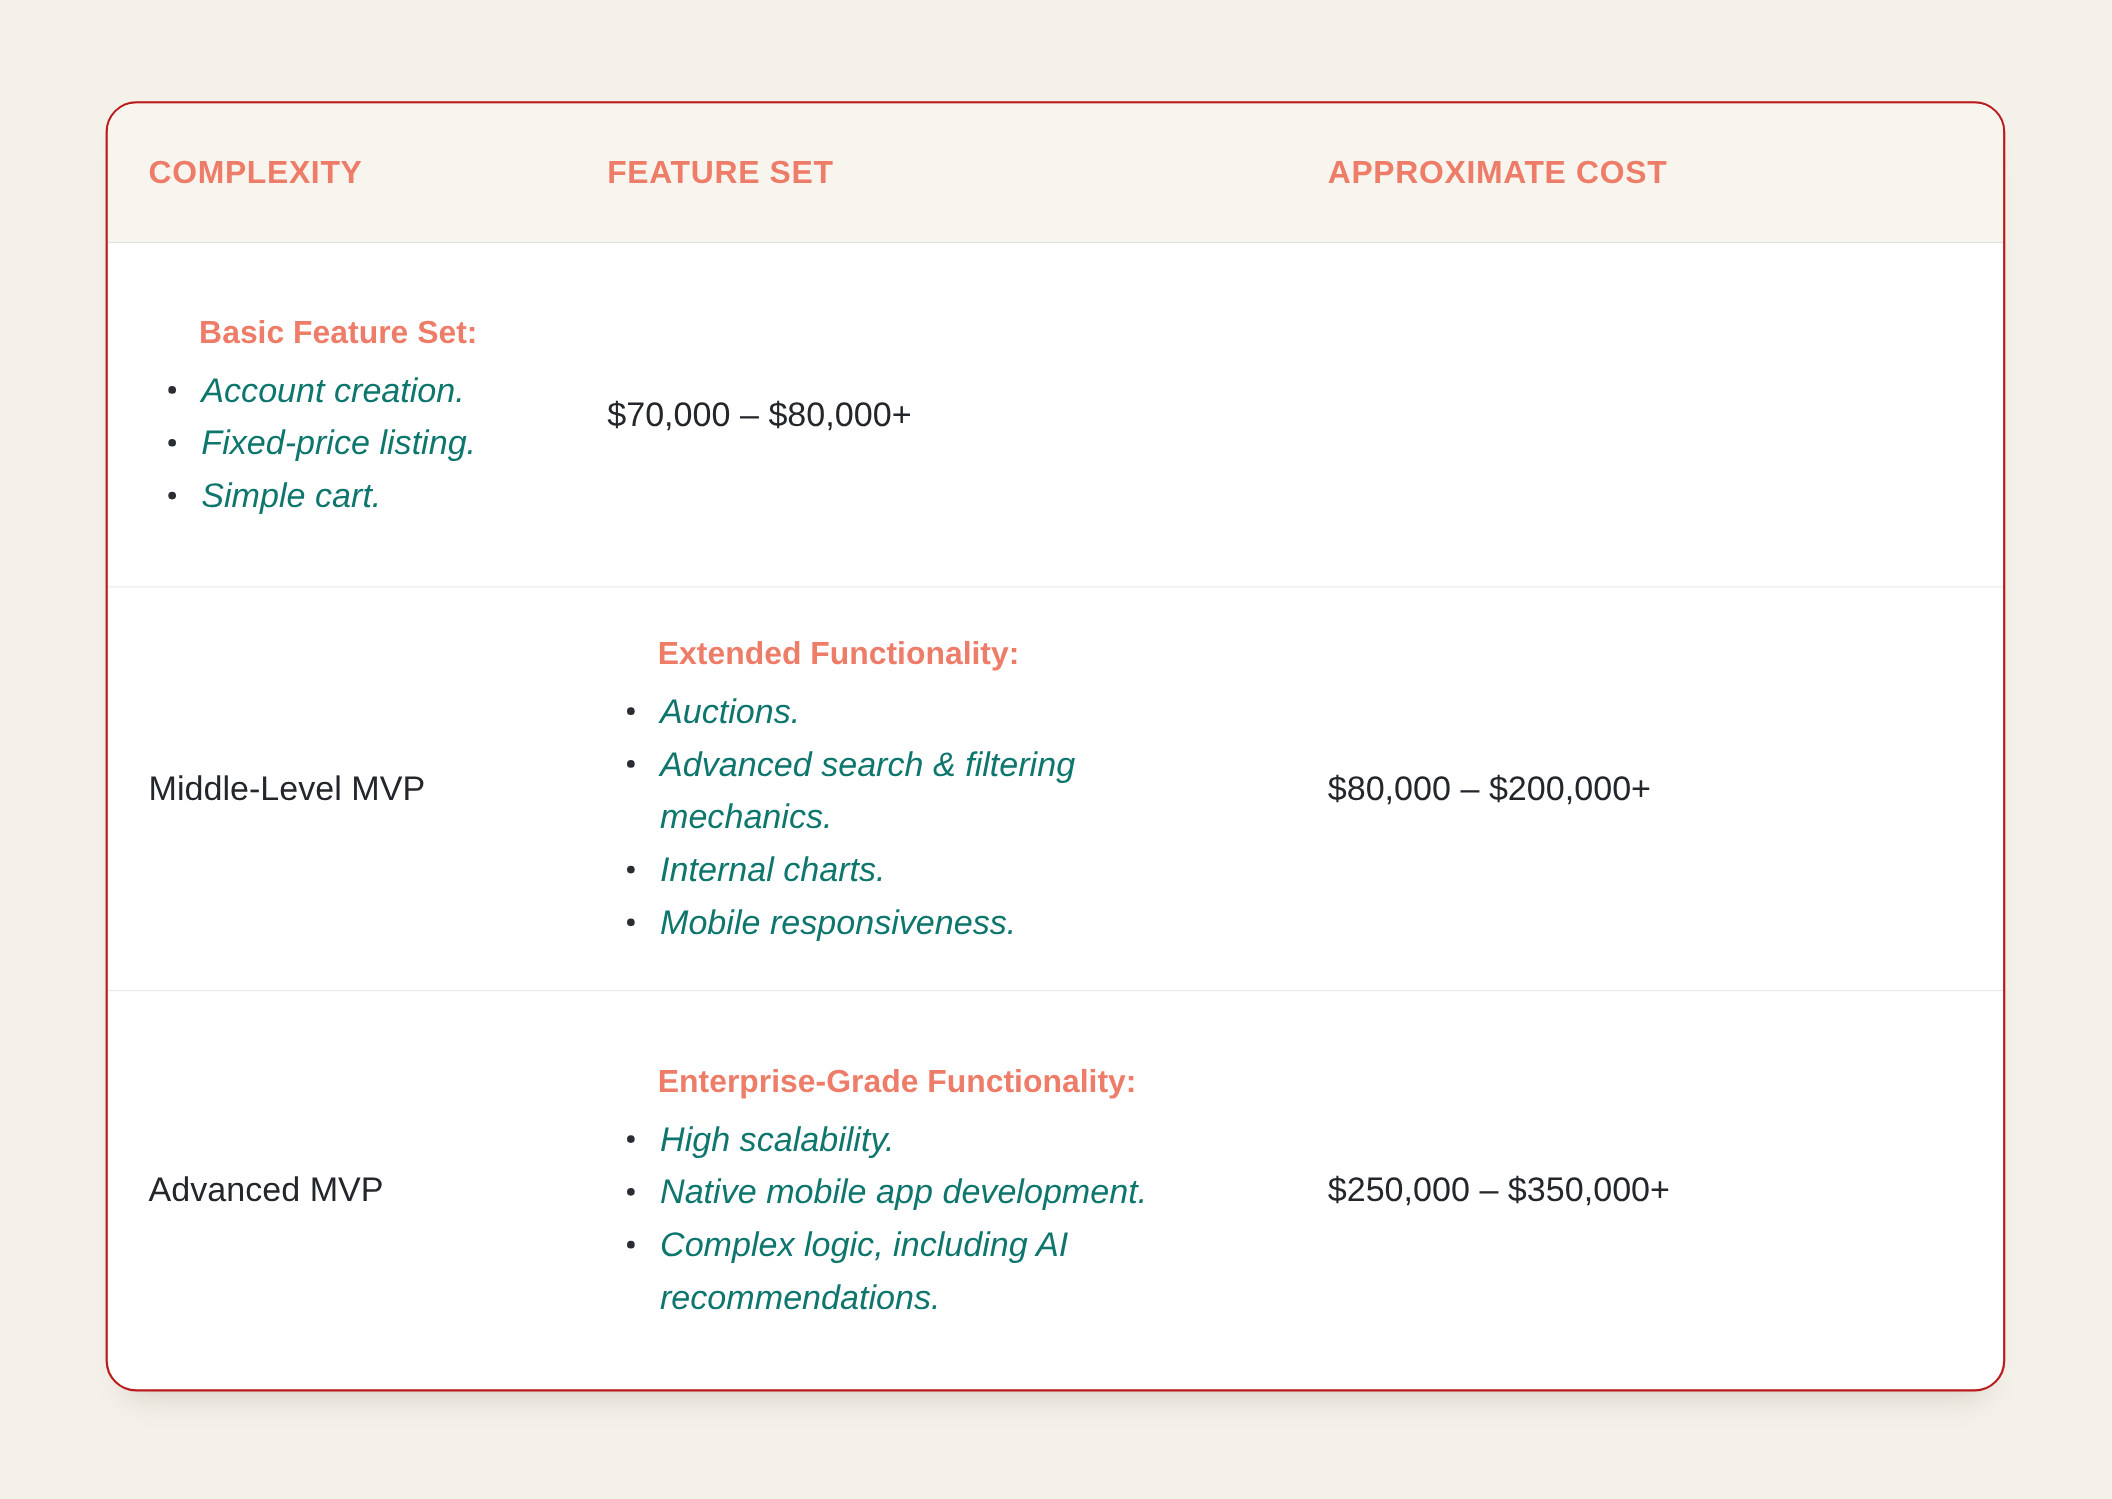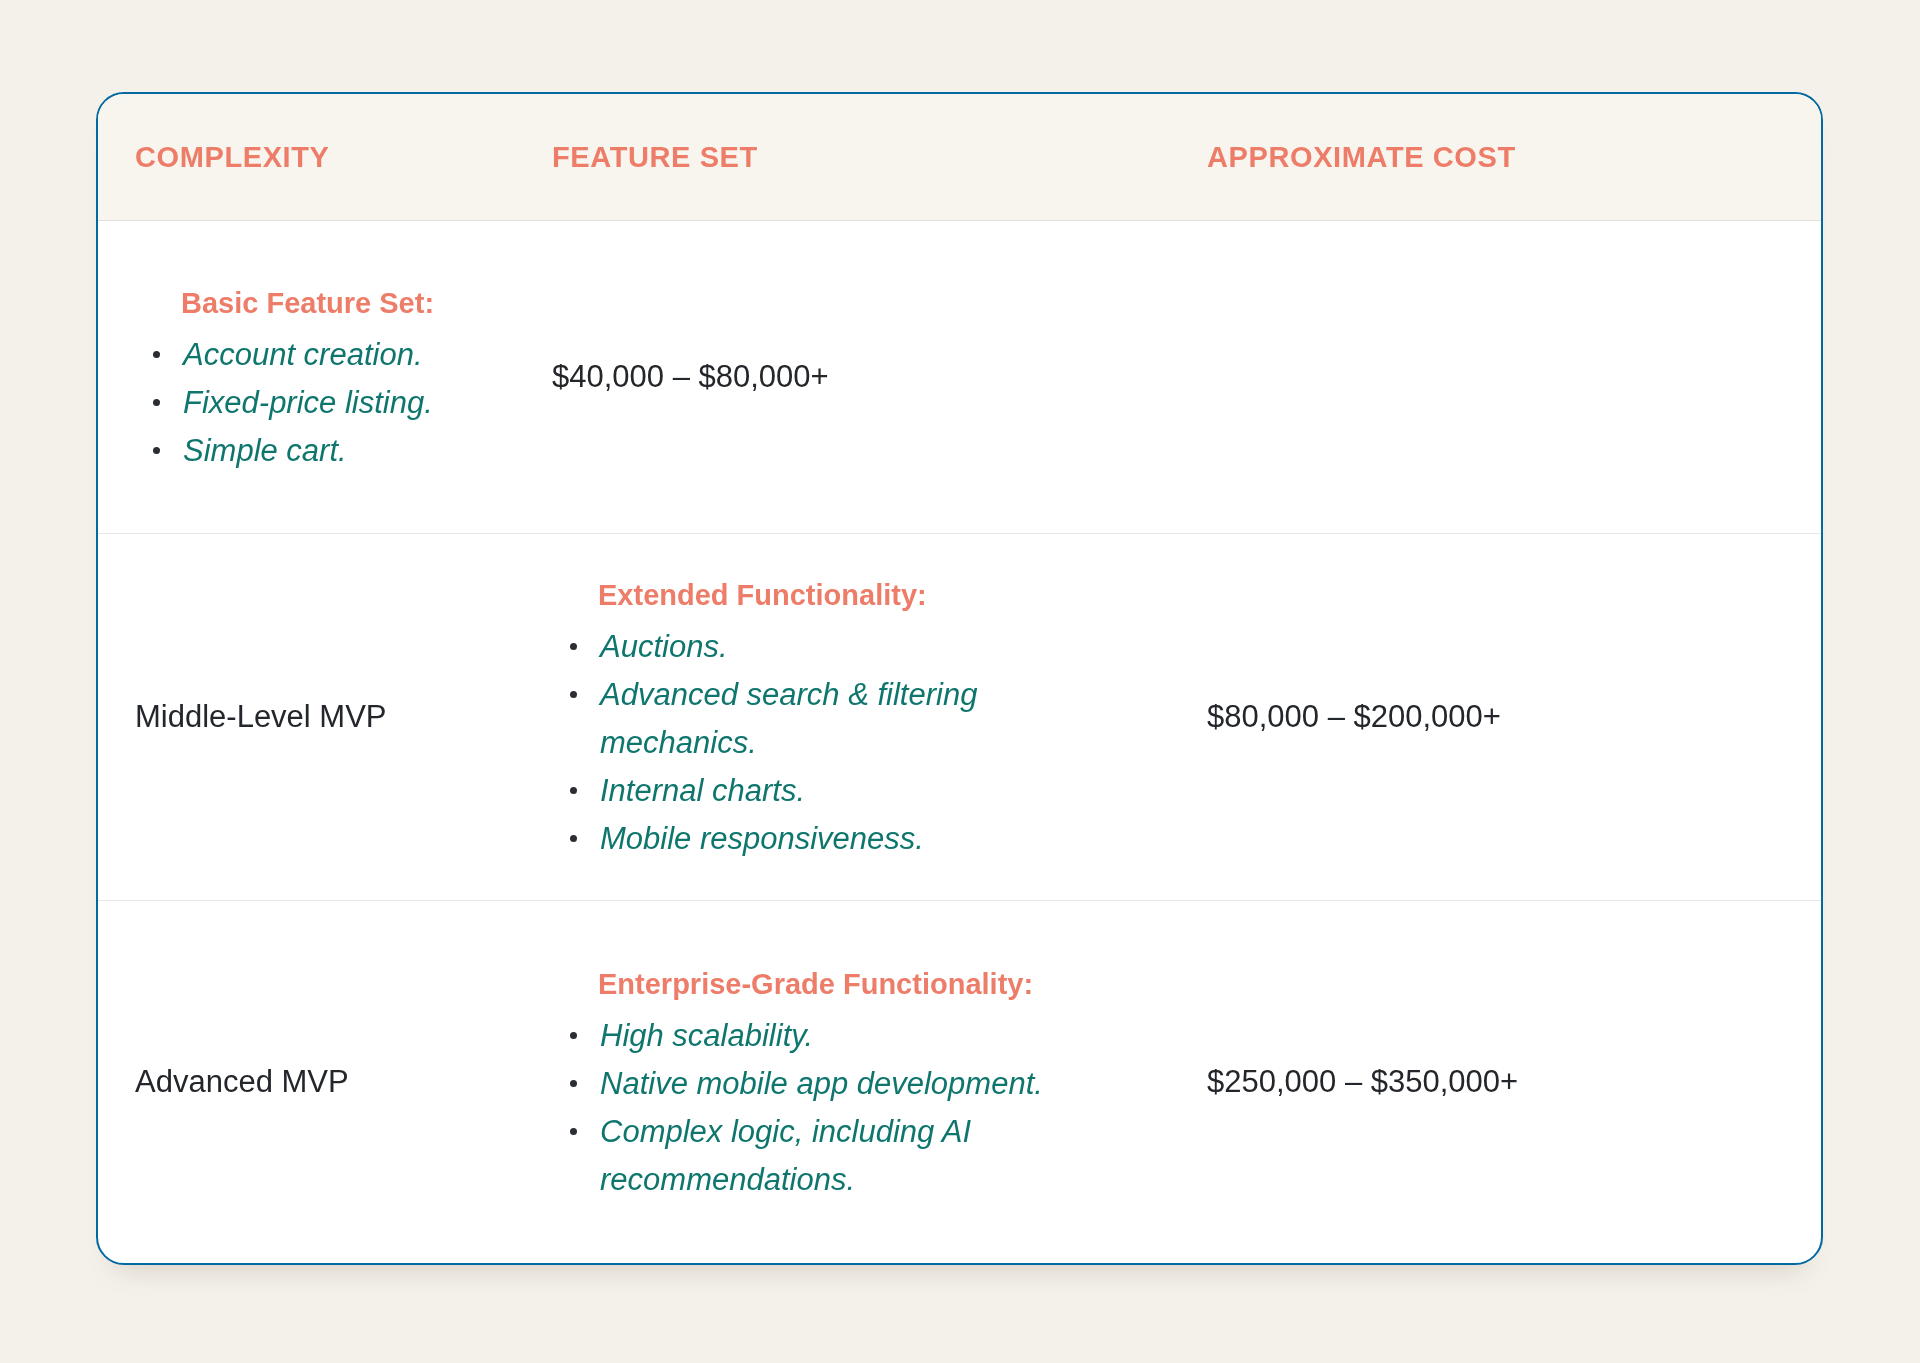--- a/index.html
+++ b/index.html
@@ -13,21 +13,21 @@
     color: #23262a;
   }
 
   .card {
     position: absolute;
     left: 96px;
     top: 92px;
     width: 1727px;
     height: 1173px;
     background: #ffffff;
-    border: 2px solid #0369a1;
+    border: 2px solid #b91c1c;
     border-radius: 28px;
     overflow: hidden;
     box-shadow: 0 22px 28px -20px rgba(125, 105, 85, 0.28);
   }
 
   .grid-row {
     display: grid;
     grid-template-columns: 417px 655px 1fr;
     padding-left: 37px;
     align-items: center;
@@ -115,21 +115,21 @@
 
   <div class="grid-row body-row row-1">
     <div class="feature-cell">
       <div class="feature-heading">Basic Feature Set:</div>
       <ul class="feature-list">
         <li>Account creation.</li>
         <li>Fixed-price listing.</li>
         <li>Simple cart.</li>
       </ul>
     </div>
-    <div class="cost-cell">$40,000 – $80,000+</div>
+    <div class="cost-cell">$70,000 – $80,000+</div>
   </div>
 
   <div class="grid-row body-row row-2">
     <div class="complexity-cell">Middle-Level MVP</div>
     <div class="feature-cell">
       <div class="feature-heading">Extended Functionality:</div>
       <ul class="feature-list">
         <li>Auctions.</li>
         <li>Advanced search &amp; filtering mechanics.</li>
         <li>Internal charts.</li>

